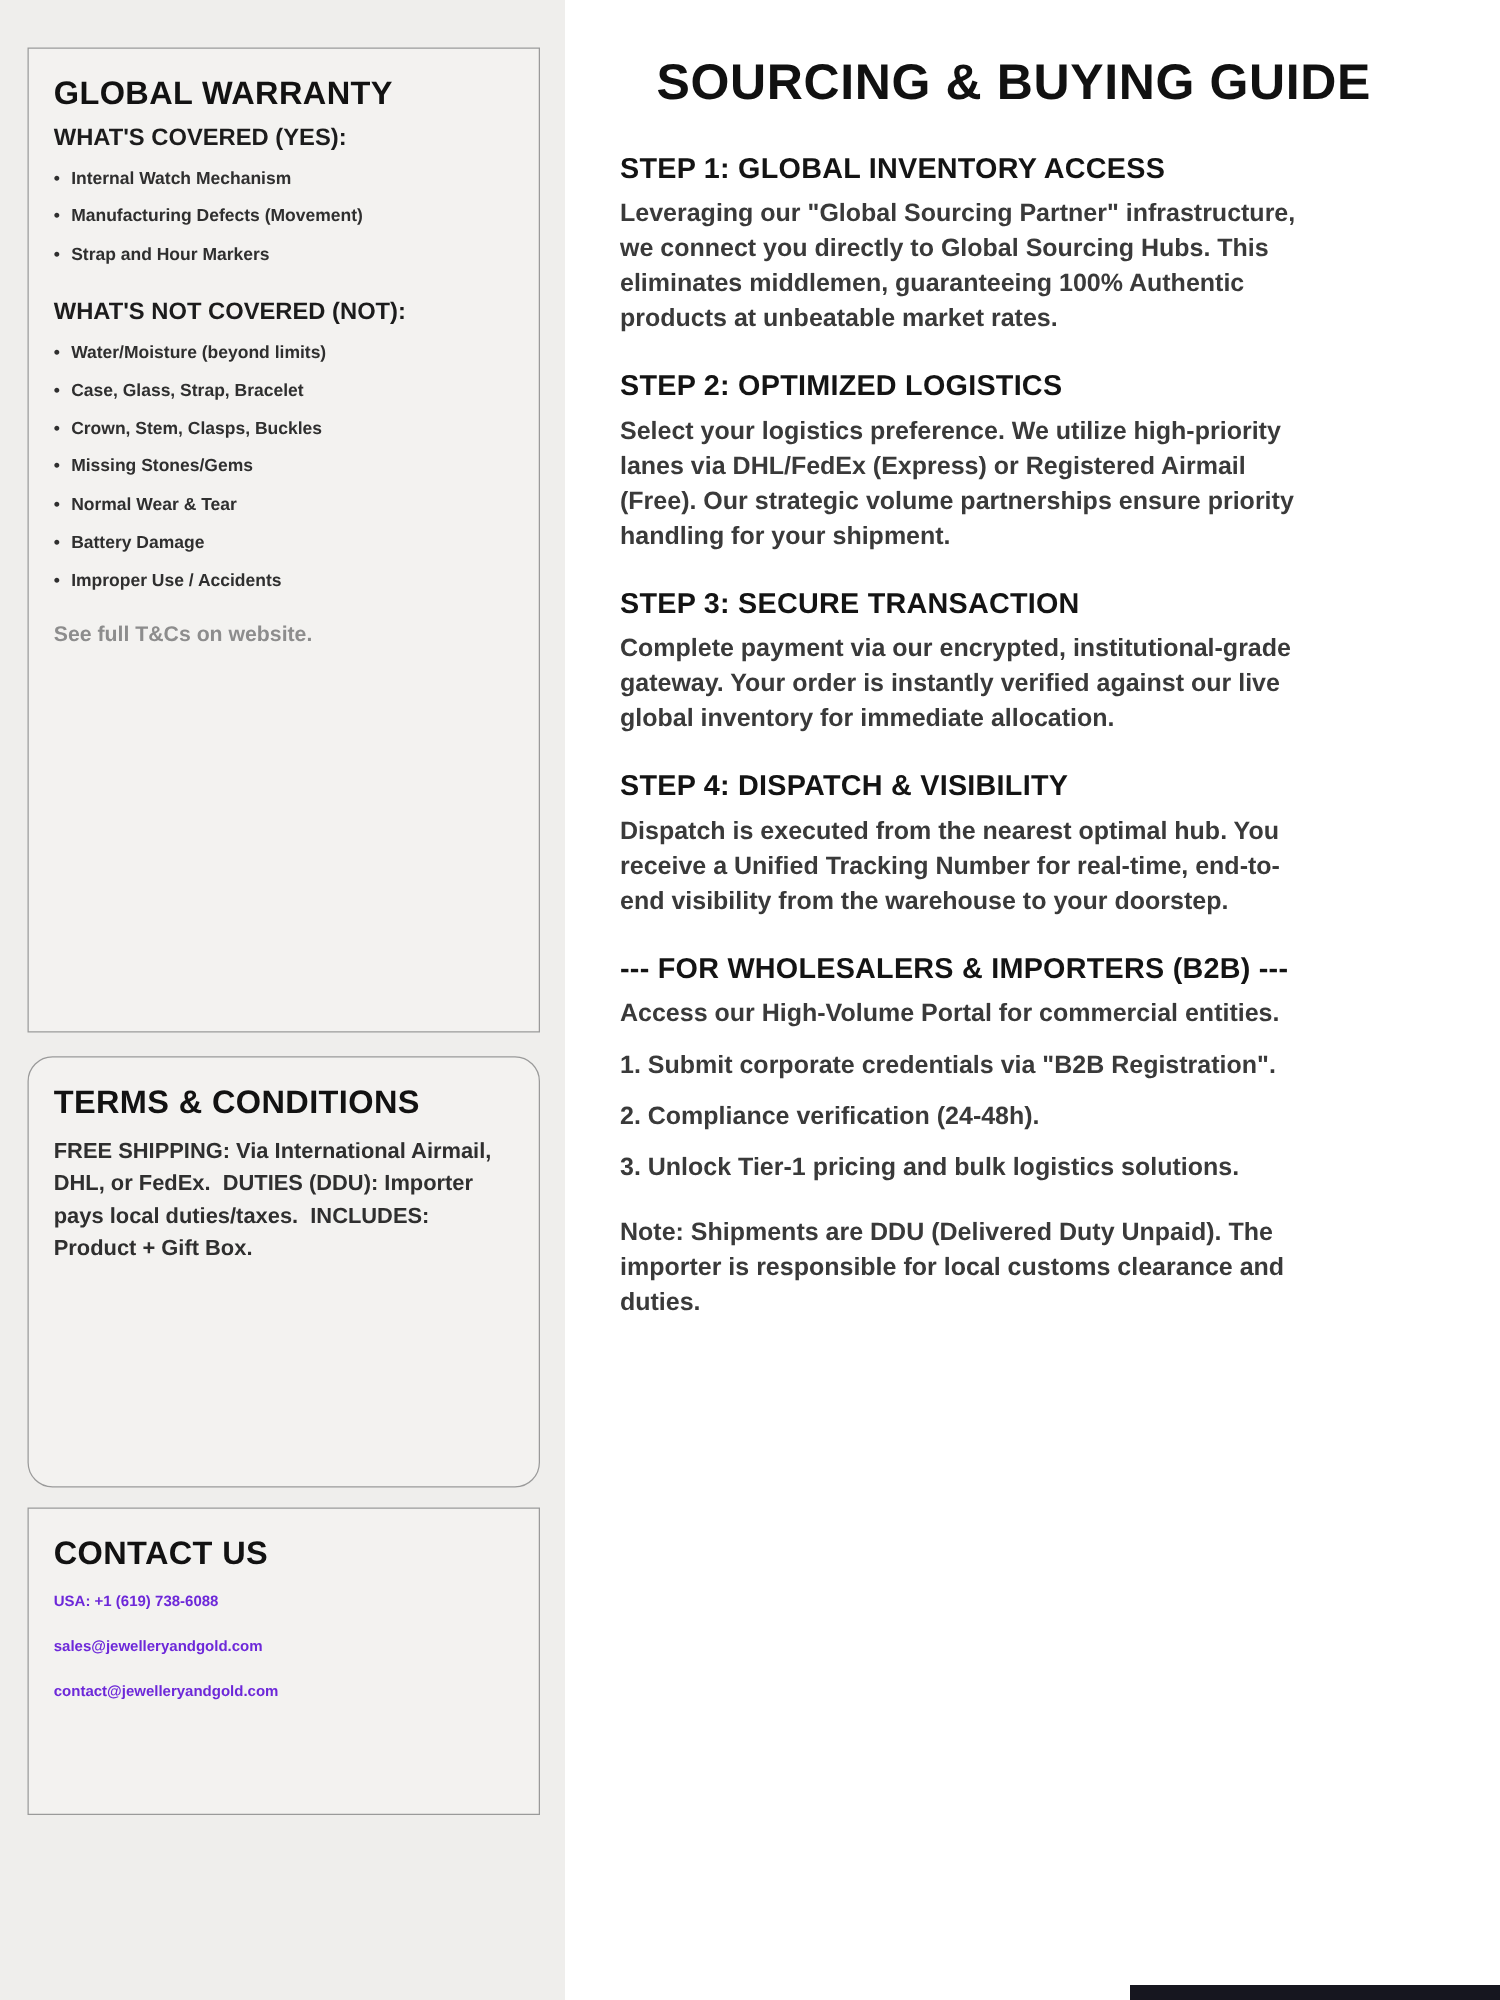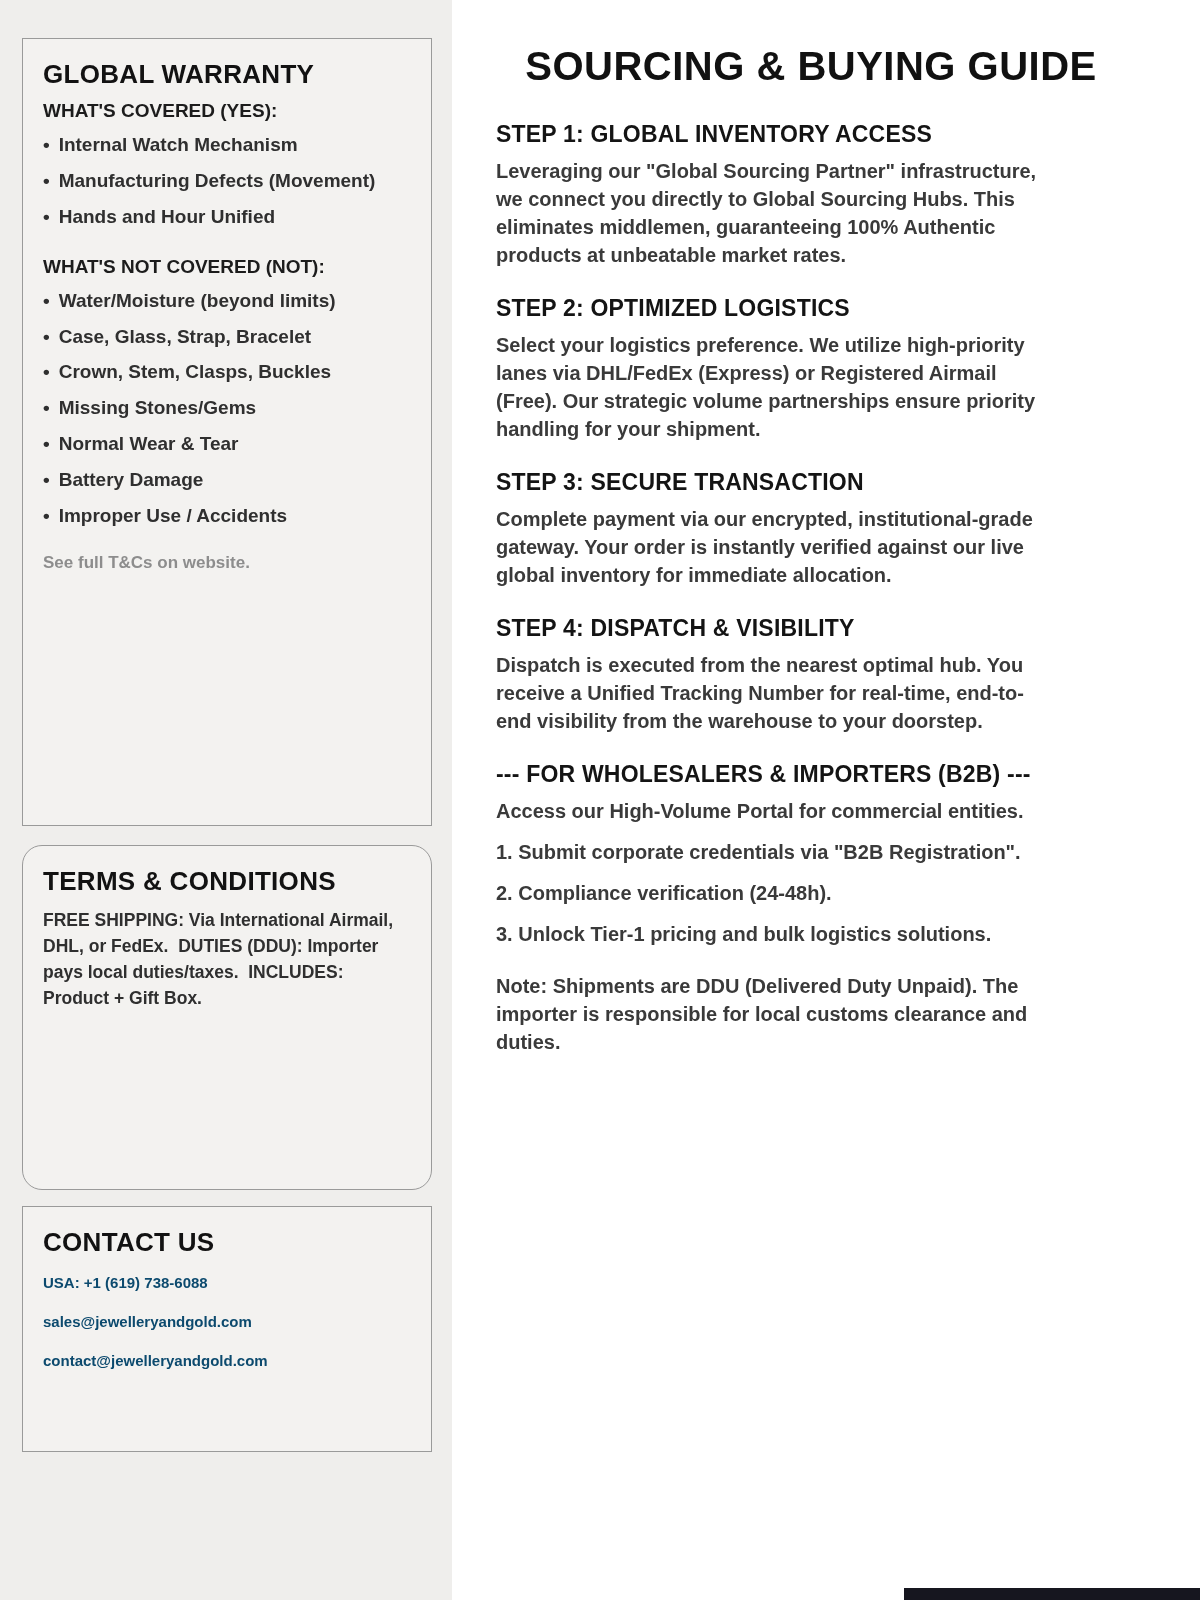--- a/index.html
+++ b/index.html
@@ -33,33 +33,33 @@
     font-size:26px; font-weight:800; letter-spacing:0.3px;
     color:#121212; margin-bottom:10px;
   }
   .sub-heading {
     font-size:19px; font-weight:800; color:#1c1c1c;
     margin-bottom:13px;
   }
   .sub-heading.second { margin-top:28px; }
   .box ul { list-style:none; }
   .box li {
-    font-size:19px; font-weight:700; color:#2f2f2f;
+    font-size:14px; font-weight:700; color:#2f2f2f;
     margin-bottom:15px; line-height:1.1;
   }
   .box li::before { content:"•"; margin-right:9px; color:#2f2f2f; }
   .footnote {
     margin-top:26px; font-size:17px; font-weight:700; color:#8d8d8d;
   }
   .terms-body {
     font-size:17.5px; font-weight:700; color:#2f2f2f;
     line-height:26px; white-space:pre-wrap;
   }
   .contact-line {
-    font-size:15px; font-weight:700; color:#0c4a6e;
+    font-size:12px; font-weight:700; color:#6d28d9;
     margin-bottom:22px;
   }
   .box-contact h2 { margin-bottom:16px; }
 
   
   .main {
     flex:1; position:relative;
     padding:44px 0 0 44px;
     background:#ffffff;
   }
@@ -92,21 +92,21 @@
 <div class="page">
 
   <aside class="sidebar">
 
     <section class="box box-warranty">
       <h2>GLOBAL WARRANTY</h2>
       <div class="sub-heading">WHAT'S COVERED (YES):</div>
       <ul>
         <li>Internal Watch Mechanism</li>
         <li>Manufacturing Defects (Movement)</li>
-        <li>Hands and Hour Unified</li>
+        <li>Strap and Hour Markers</li>
       </ul>
       <div class="sub-heading second">WHAT'S NOT COVERED (NOT):</div>
       <ul>
         <li>Water/Moisture (beyond limits)</li>
         <li>Case, Glass, Strap, Bracelet</li>
         <li>Crown, Stem, Clasps, Buckles</li>
         <li>Missing Stones/Gems</li>
         <li>Normal Wear &amp; Tear</li>
         <li>Battery Damage</li>
         <li>Improper Use / Accidents</li>

